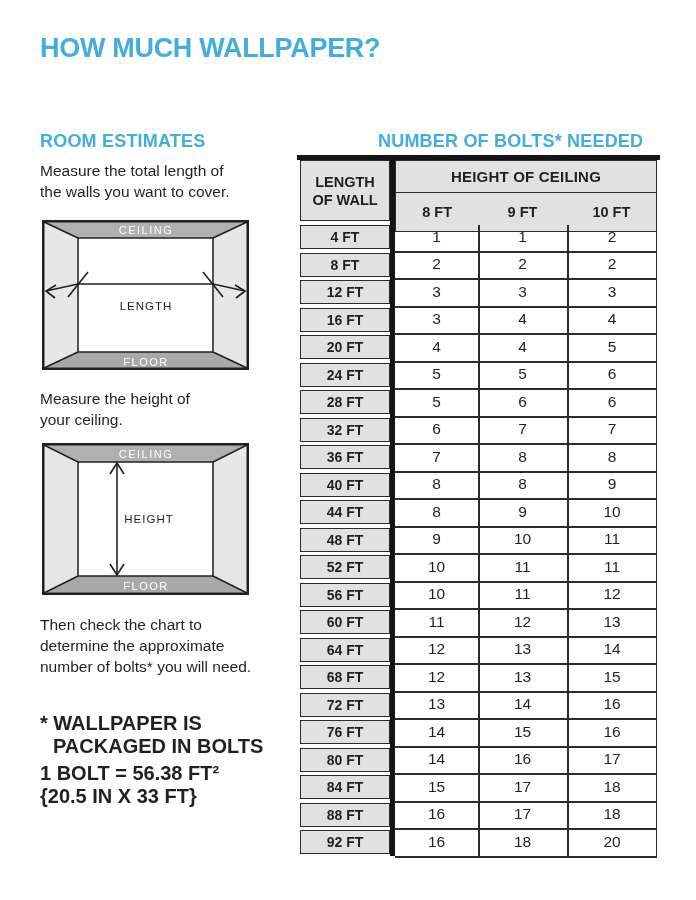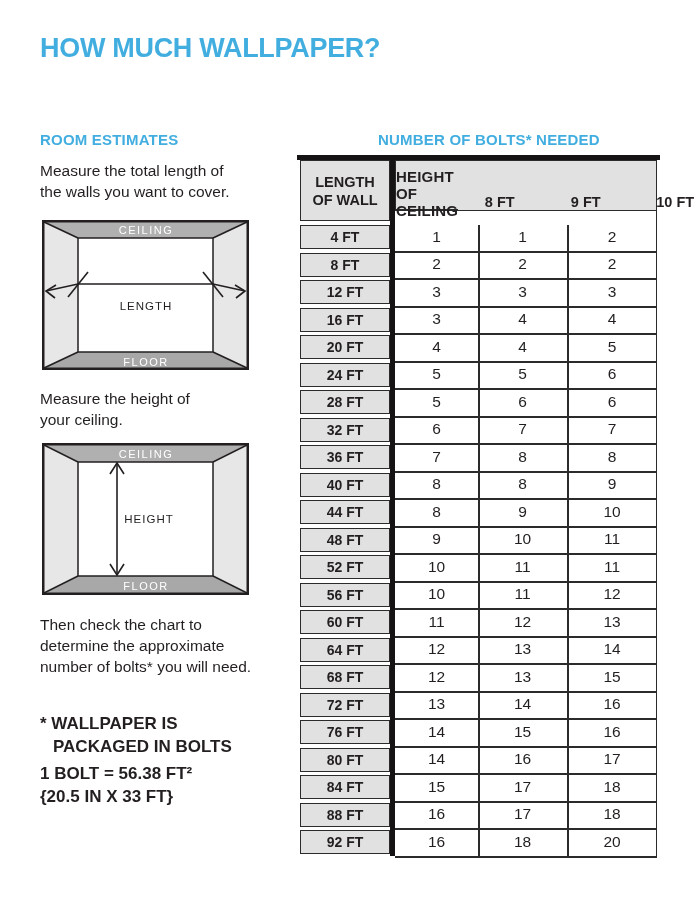--- a/index.html
+++ b/index.html
@@ -5,38 +5,38 @@
   * { margin:0; padding:0; box-sizing:border-box; }
   html,body { background:#fff; }
   .page {
     position:relative; width:696px; height:900px; background:#ffffff;
     font-family:"Liberation Sans","DejaVu Sans",sans-serif; color:#231f20; overflow:hidden;padding-left:36px;
   }
   .abs { position:absolute; }
   .title {
     left:40px; top:33px; font-size:27px; font-weight:bold; letter-spacing:-0.3px; color:#42aee0;
   }
-  .sec-head { top:131px; font-size:15px; font-weight:bold; color:#42aee0; letter-spacing:0.2px; }
+  .sec-head { top:131px; font-size:18px; font-weight:bold; color:#42aee0; letter-spacing:0.2px; }
   .para { font-size:15.5px; line-height:21px; white-space:pre-line; color:#231f20; }
-  .bold-note { font-size:17px; line-height:23px; font-weight:bold; }
+  .bold-note { font-size:20px; line-height:23px; font-weight:bold; }
   .note2 { margin-left:13px; }
 
   
   .bolt-table { left:300px; top:155px; width:357px; height:703px; }
   .tbar  { position:absolute; left:-3px; top:0; width:363px; height:5px; background:#151314; }
   .thickv{ position:absolute; left:90px; top:5px; width:5px; height:696px; background:#151314; }
   .rightv{ position:absolute; left:355.5px; top:7px; width:1.5px; height:694px; background:#2b2b2b; }
   .lw-box{
     position:absolute; left:0; top:5px; width:90px; height:61px; background:#e1e1e1;
     border:1.5px solid #2b2b2b; display:flex; align-items:center; justify-content:center;
     text-align:center; font-size:14.5px; font-weight:bold; line-height:18px; white-space:pre-line;
   }
   .hdr-box{
-    position:absolute; left:95px; top:5px; width:262px; height:51px; background:#e1e1e1;
-    border:1.5px solid #2b2b2b; display:flex; flex-direction:row;align-items:flex-end;
+    position:absolute; left:95px; top:5px; width:262px; height:72px; background:#e1e1e1;
+    border:1.5px solid #2b2b2b; display:flex; flex-direction:column;
   }
   .hdr-top{ height:32px; border-bottom:1.5px solid #2b2b2b; display:flex; align-items:center;
     justify-content:center; font-size:15px; font-weight:bold; letter-spacing:0.2px; }
   .hdr-sub{ flex:1; display:flex; align-items:center; font-size:14.5px; font-weight:bold; }
   .hdr-sub .hc { text-align:center; }
   .hc1 { width:83px; } .hc2 { width:89px; } .hc3 { width:90px; }
 
   .tbody { position:absolute; left:0; top:70px; width:357px;text-decoration:underline; }
   .sep1 { position:absolute; left:178px; top:70px; width:1.5px; height:632px; background:#2b2b2b; }
   .sep2 { position:absolute; left:267px; top:70px; width:1.5px; height:632px; background:#2b2b2b; }

